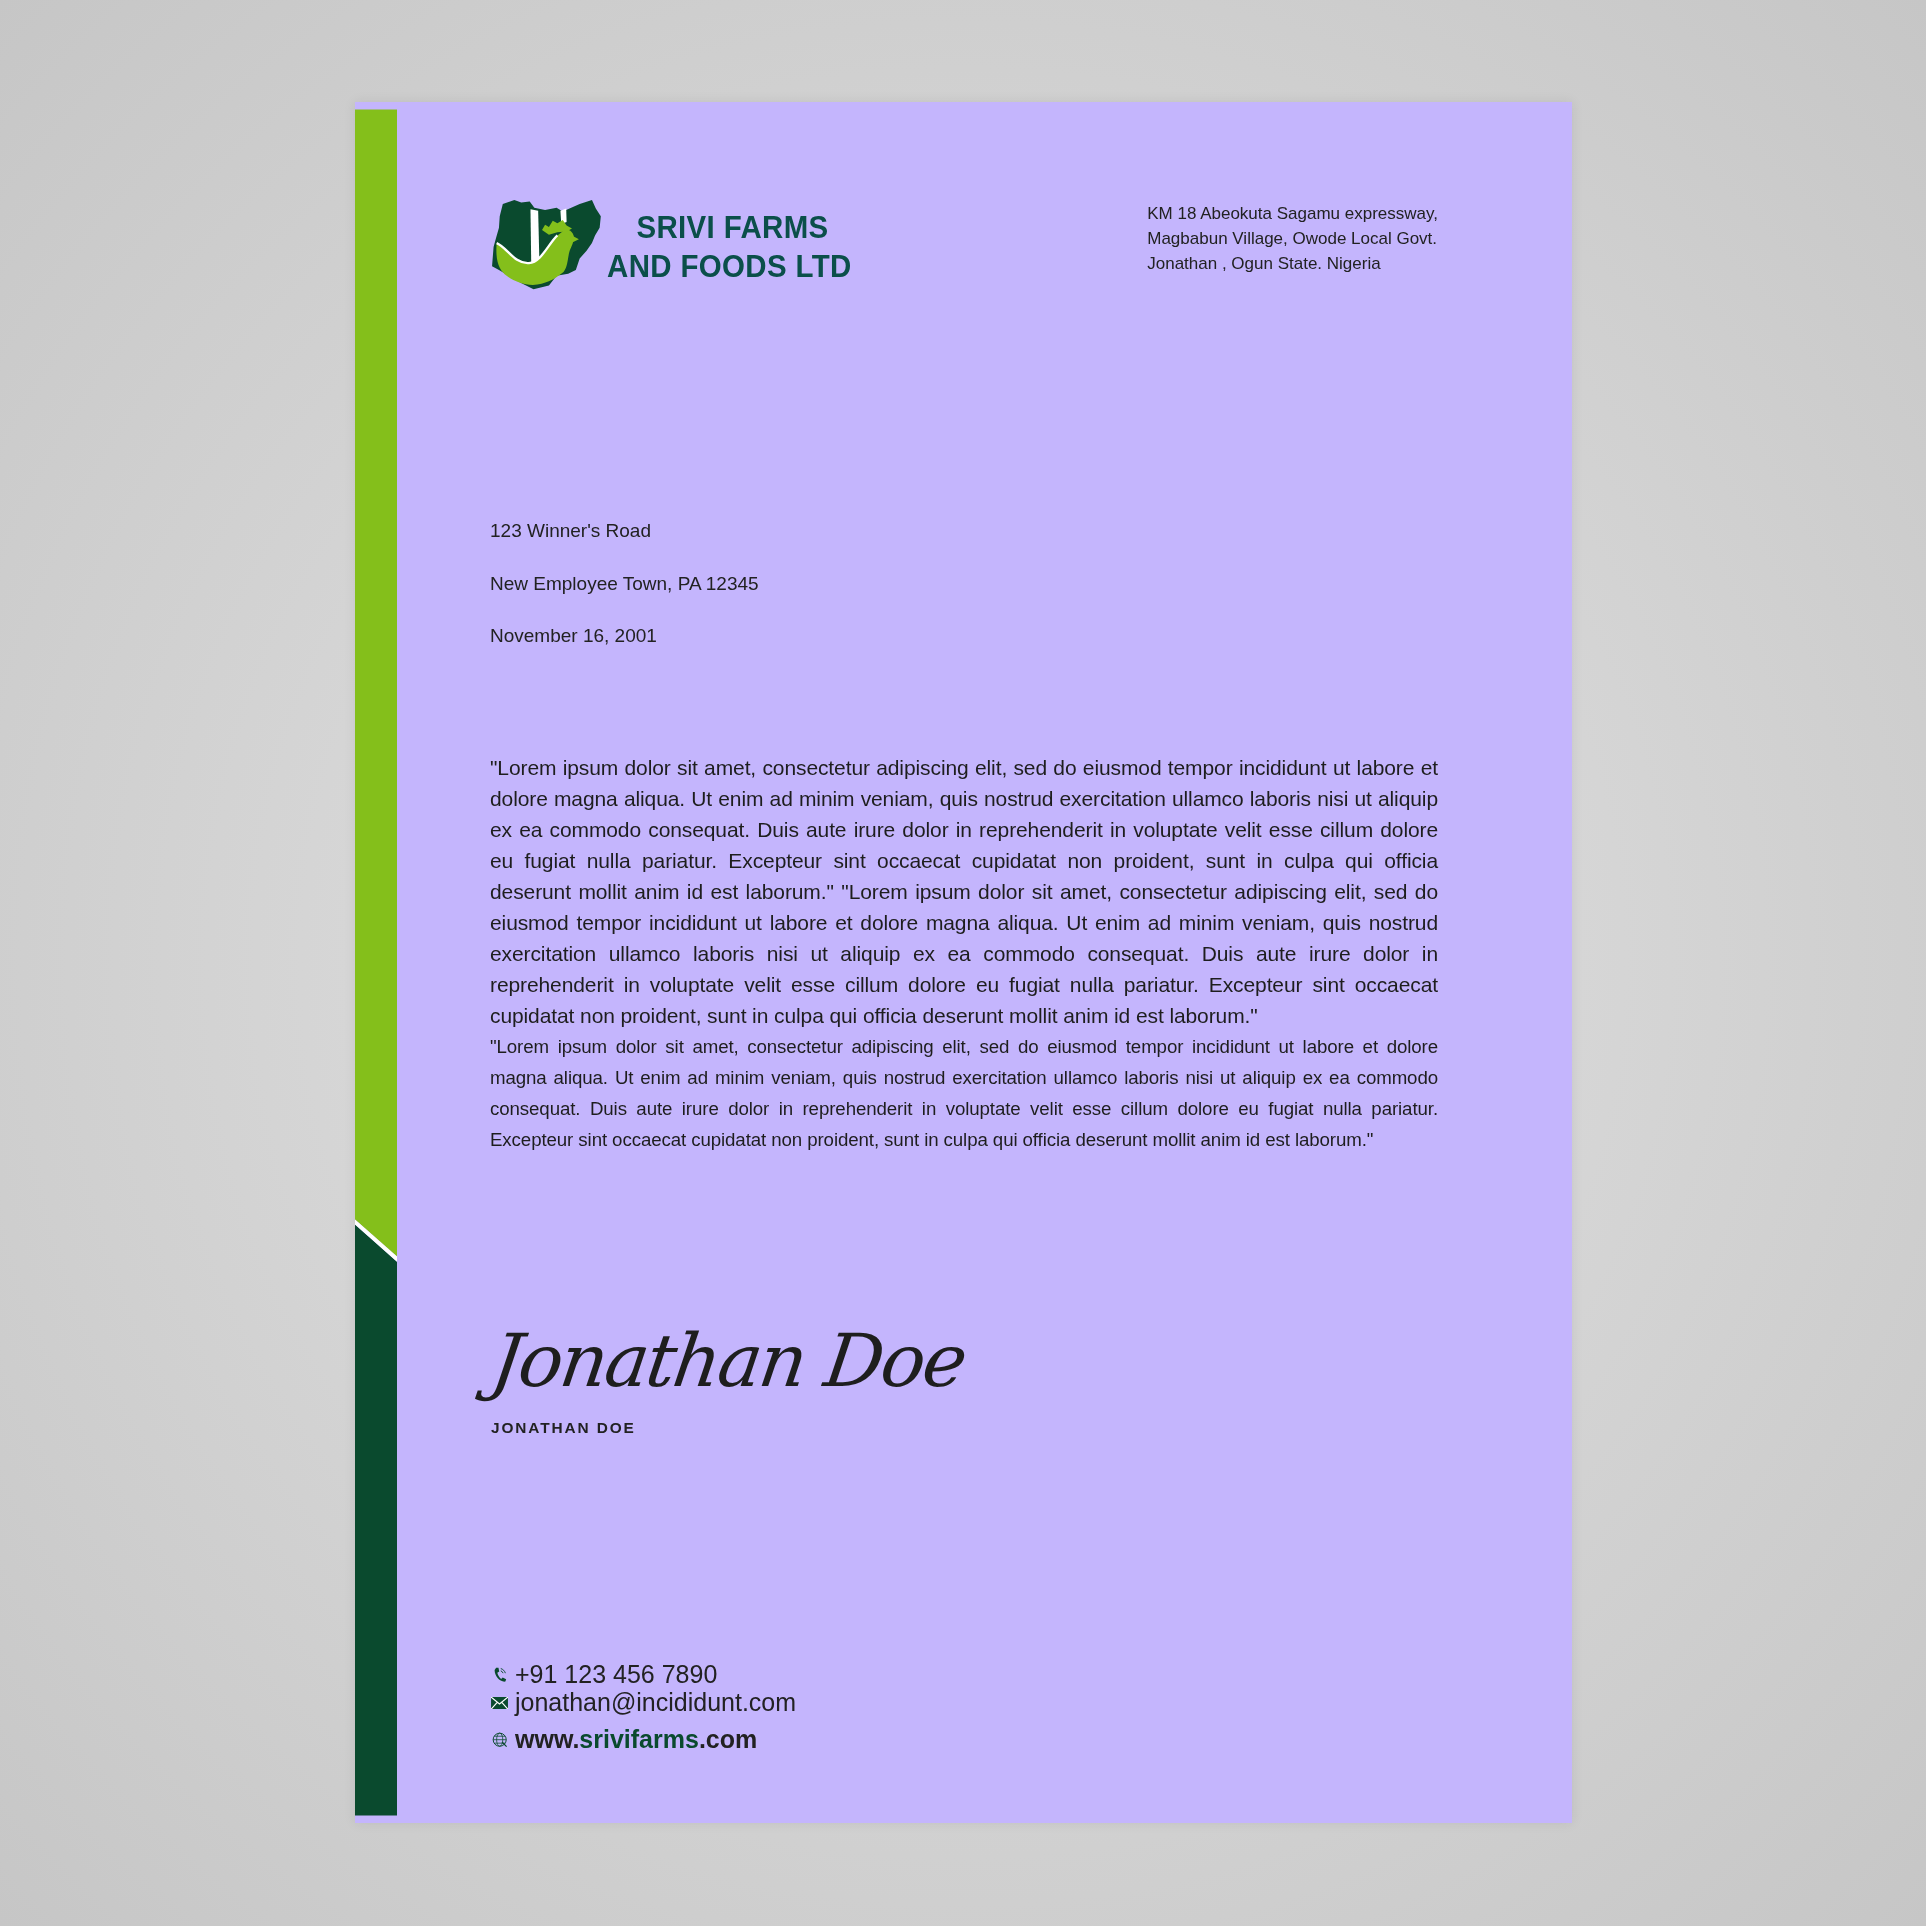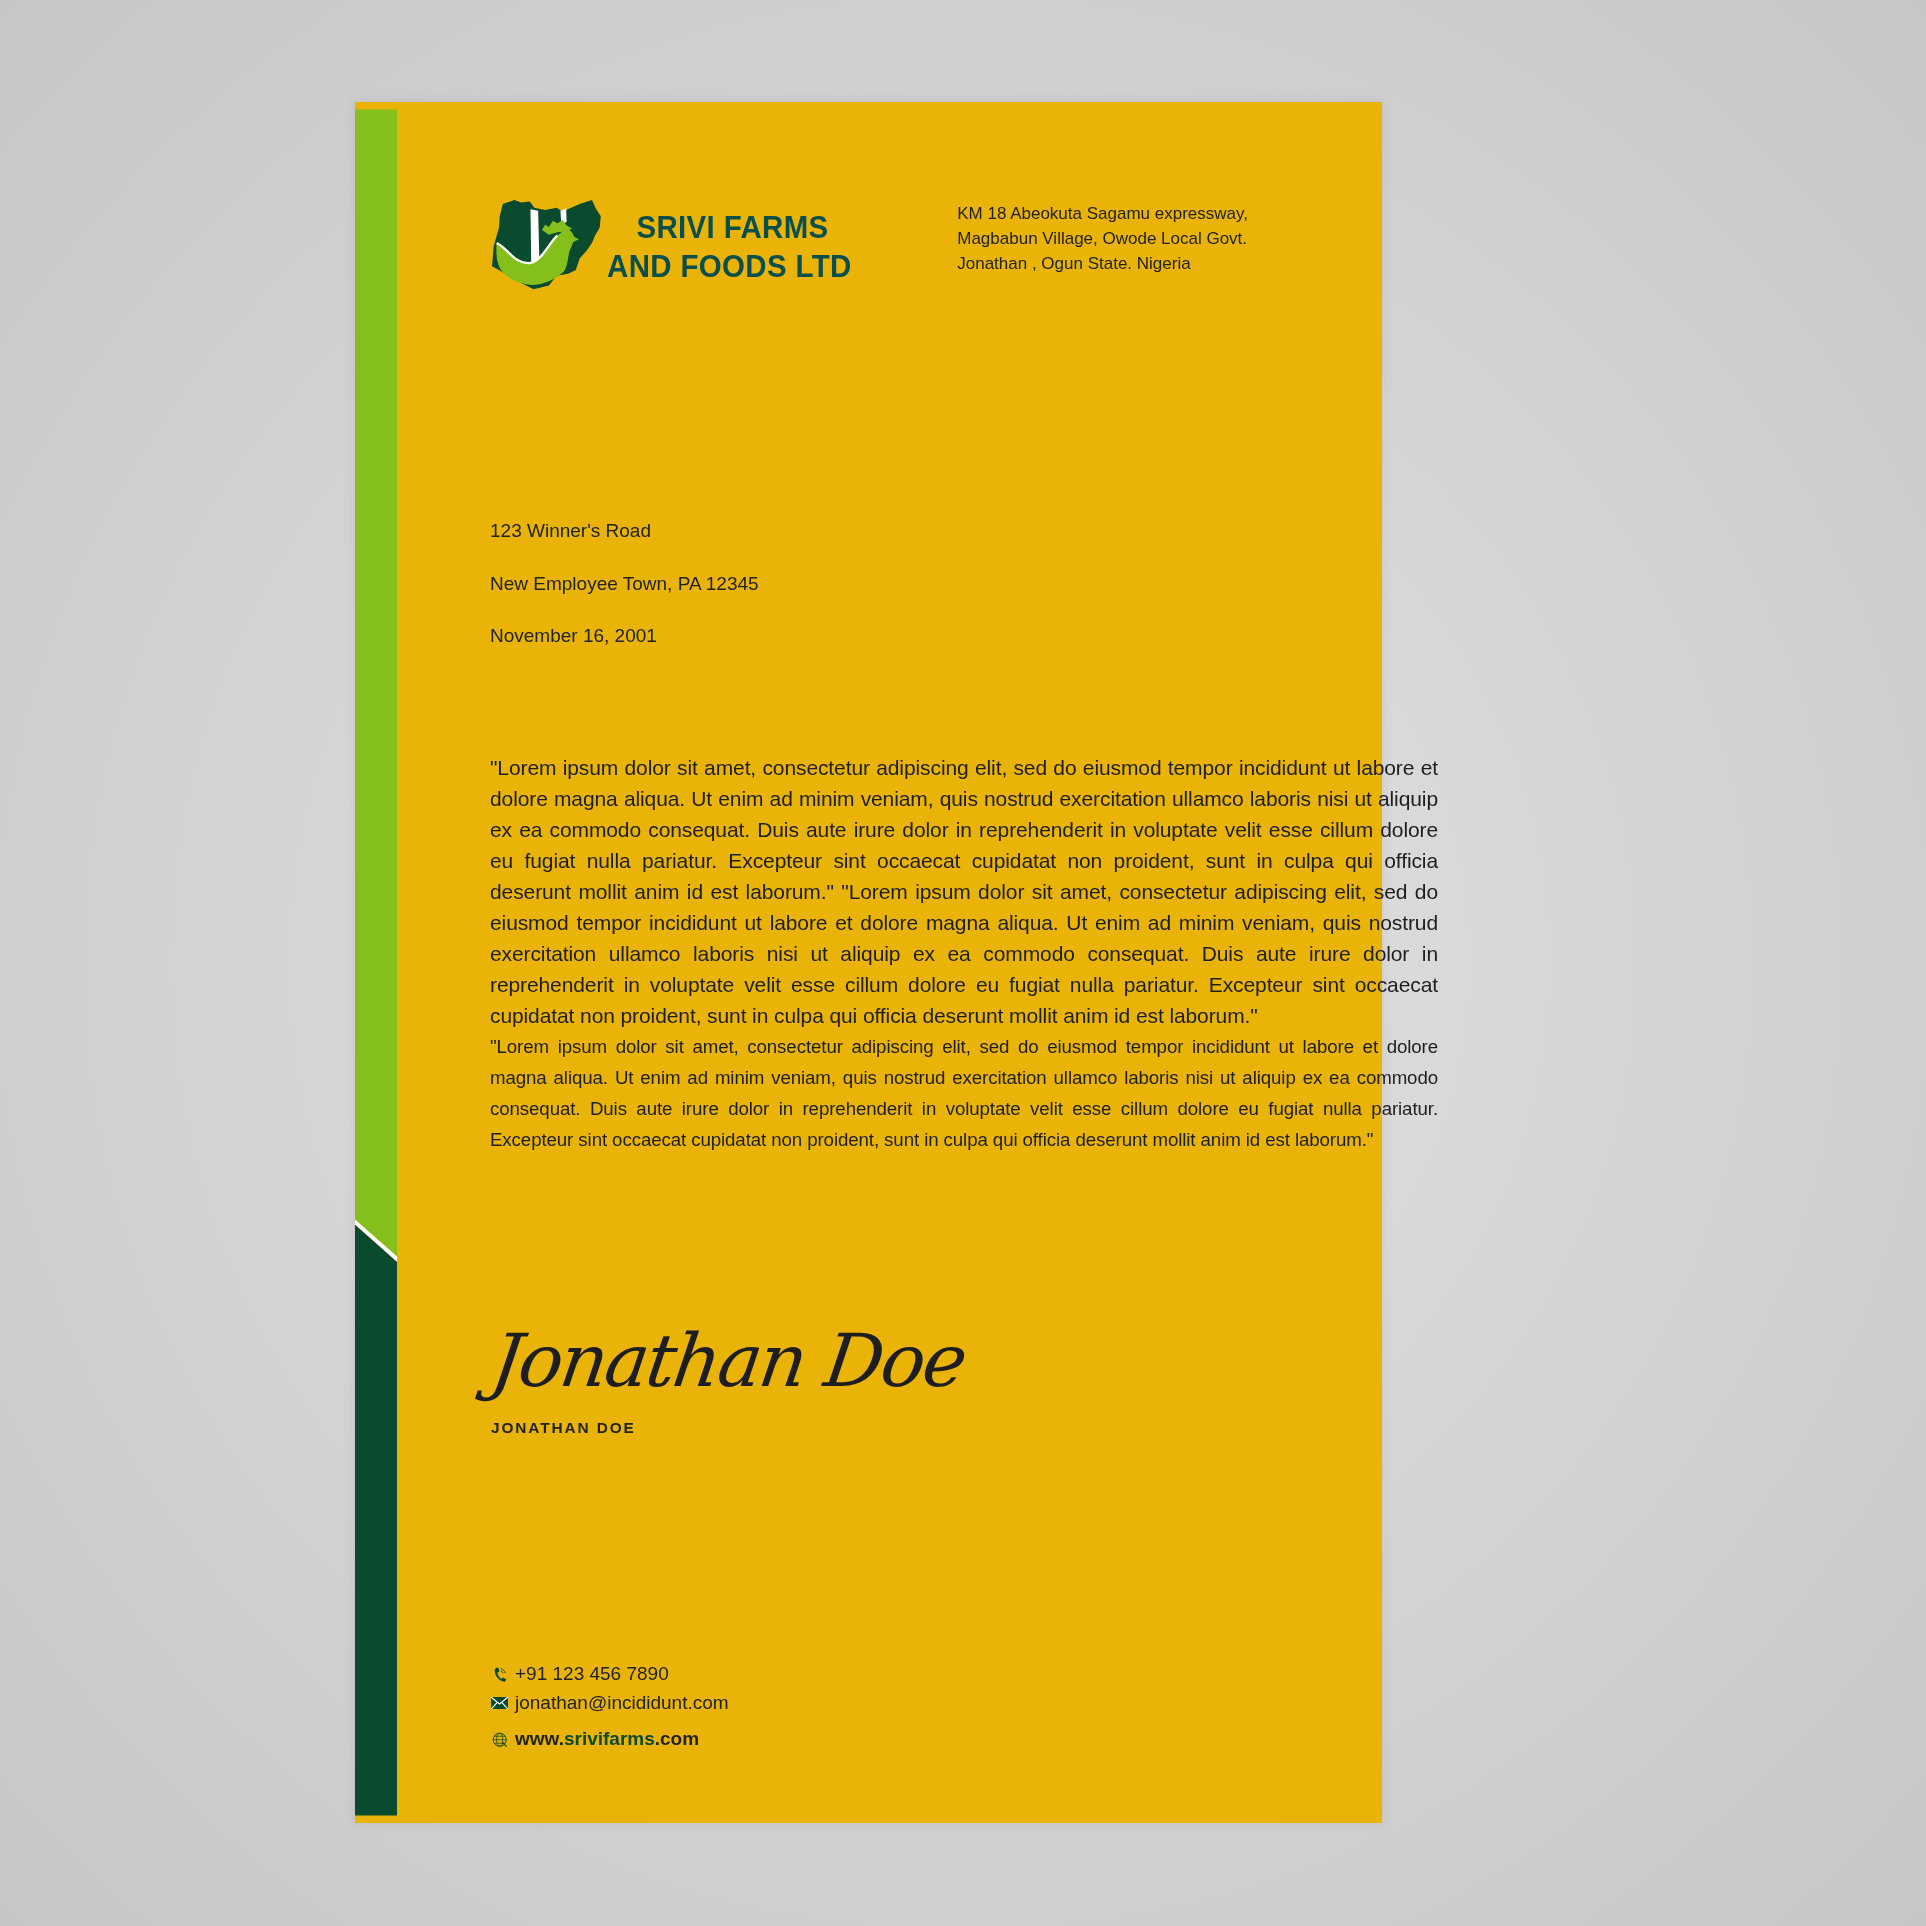--- a/index.html
+++ b/index.html
@@ -3,22 +3,22 @@
 <meta charset="utf-8">
 <style>
   html, body { margin: 0; padding: 0; }
   body {
     width: 1926px; height: 1926px; position: relative; overflow: hidden;
     background: radial-gradient(ellipse at 50% 50%, #e4e4e4 0%, #d6d6d6 45%, #c6c6c6 100%);
     font-family: "Liberation Sans", "DejaVu Sans", sans-serif;
     color: #222;
   }
   .page {
-    position: absolute; left: 355px; top: 102px; width: 1027px; height: 1721px;
-    background: #eab308;
+    position: absolute; left: 355px; top: 102px; width: 1217px; height: 1721px;
+    background: #c4b5fd;
     box-shadow: 0 0 11.6px rgba(0,0,0,0.08);
   }
   .side-bar { position: absolute; left: 0; top: 0; width: 42px; height: 100%; }
   .side-bar svg { display: block; }
 
   .logo { position: absolute; left: 136px; top: 95px; width: 112px; height: 93px; }
   .brand { position: absolute; left: 252px; top: 106px; color: #0b4f4a; font-weight: bold;
            font-family: "Liberation Sans", sans-serif; letter-spacing: 0.4px; }
   .brand div { font-size: 32px; line-height: 39px; white-space: nowrap; transform: scaleX(0.92); transform-origin: left; }
   .brand .l1 { padding-left: 32px; }
@@ -35,21 +35,21 @@
   .para1 { font-size: 21px; line-height: 31px; text-align: justify; margin: 0; letter-spacing: -0.1px; }
   .para2 { font-size: 18.7px; line-height: 31px; text-align: justify; margin: 0; letter-spacing: -0.1px; }
 
   .signature { position: absolute; left: 131px; top: 1213px; font-family: "DejaVu Serif", serif;
                font-style: italic; font-size: 73px; line-height: 92px; color: #1e1e1e;
                white-space: nowrap; letter-spacing: -2.3px; transform: skewX(-8deg); transform-origin: left bottom; }
   .sig-name { position: absolute; left: 136px; top: 1317px; font-size: 15.4px; font-weight: bold;
               letter-spacing: 1.9px; color: #222; white-space: nowrap; }
 
   .contacts { position: absolute; left: 136px; top: 1558px; }
-  .contact-row { display: flex; align-items: center; height: 28.5px; font-size: 19px; color: #222; white-space: nowrap; text-align: right; }
+  .contact-row { display: flex; align-items: center; height: 28.5px; font-size: 25px; color: #222; white-space: nowrap; text-align: right; }
   .contact-row .ico { width: 17px; height: 17px; margin-right: 7px; display: inline-flex; align-items: center; justify-content: center; }
   .contact-row.web { font-weight: bold; margin-top: 8px; }
   .web .accent { color: #0a4a2e; }
 </style>
 </head>
 <body>
 
 <div class="page">
 
   <div class="side-bar">

